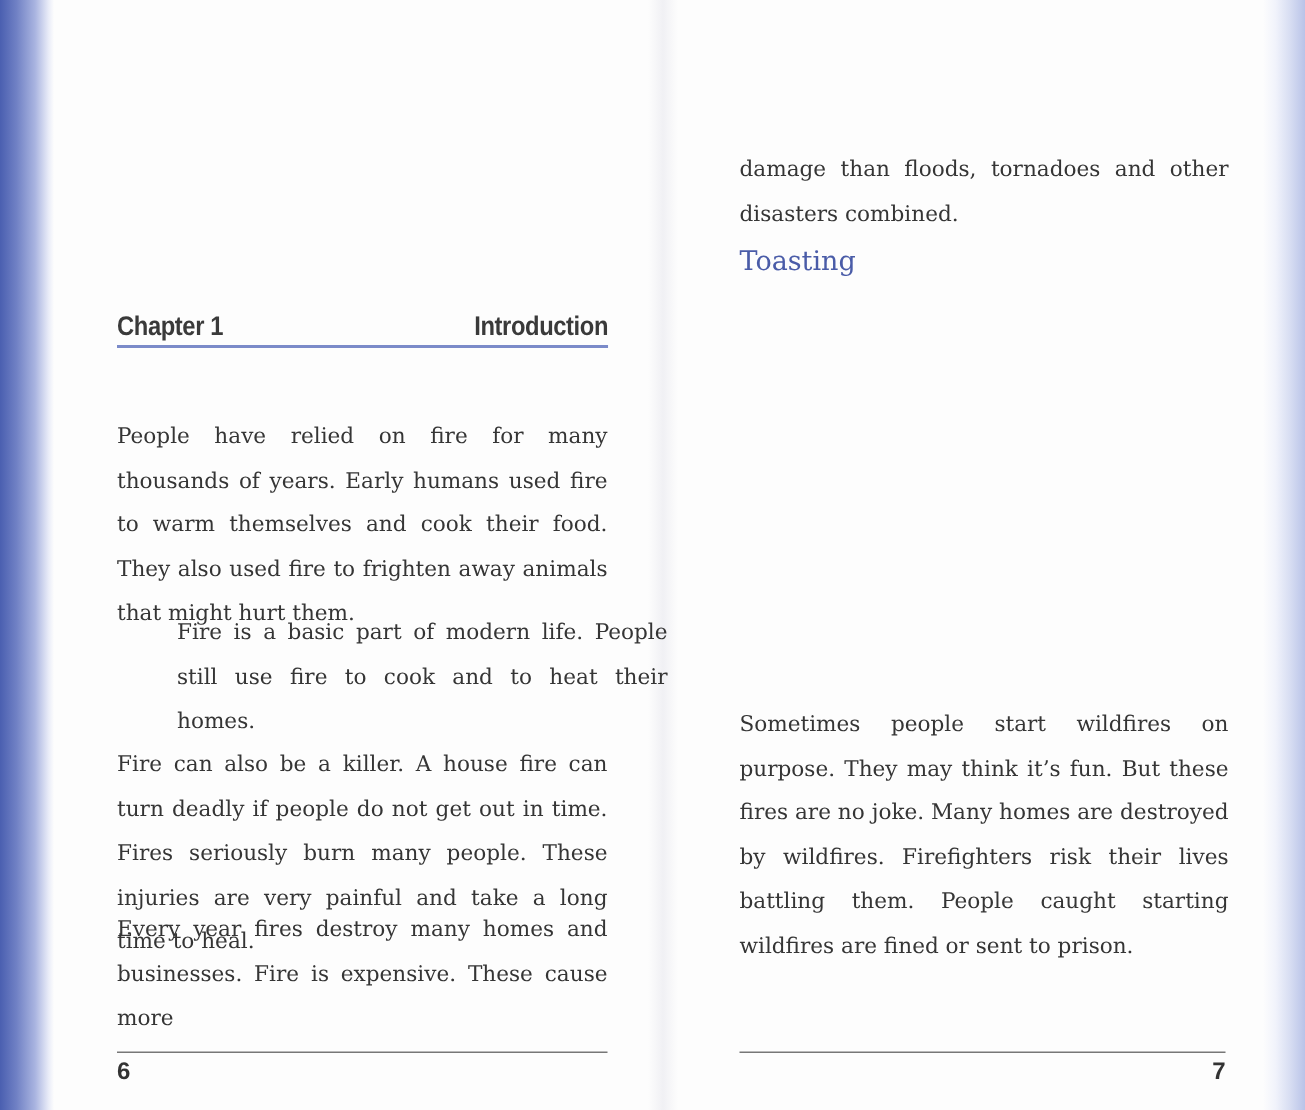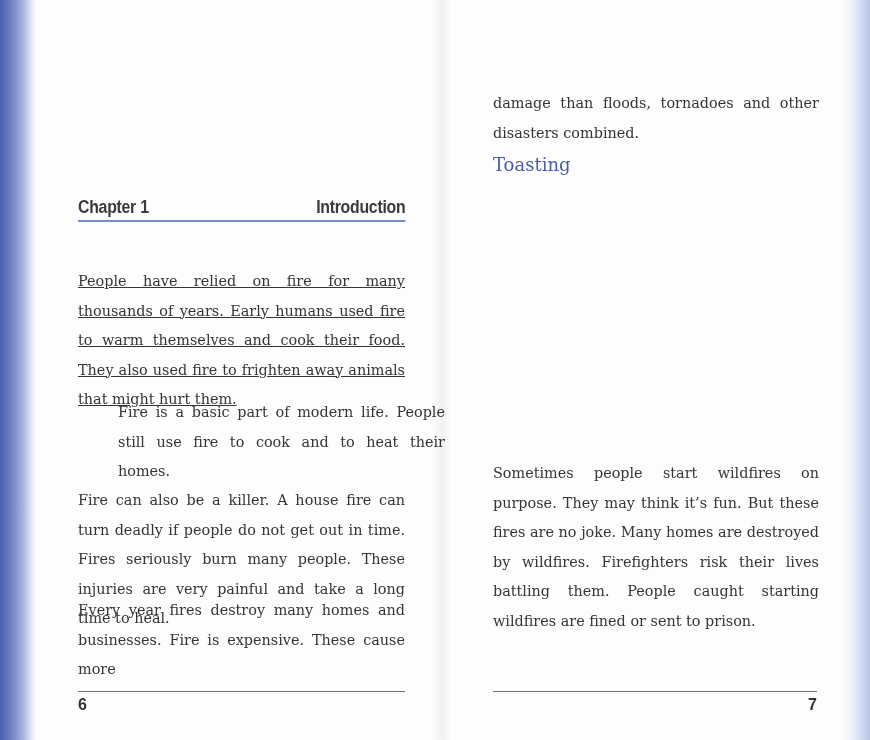--- a/index.html
+++ b/index.html
@@ -34,21 +34,21 @@
       background: linear-gradient(to right, rgba(255,255,255,0) 0%, #f1f3fb 30%, #d7ddf2 65%, #b9c3e8 100%);
     }
     .spine {
       position: absolute;
       left: 432px; top: 0;
       width: 20px; height: 740px;
       background: linear-gradient(to right, rgba(240,240,244,0) 0%, rgba(232,232,238,0.6) 50%, rgba(240,240,244,0) 100%);
     }
     .page {
       position: absolute;
-      top: 8px;
+      top: 18px;
       height: 644px;
     }
     .page-left { left: 78px; width: 327px; }
     .page-right { left: 493px; width: 326px; }
 
     .chapter-header {
       position: absolute;
       left: 0; top: 184px;
       width: 327px;
       height: 26px;
@@ -114,21 +114,21 @@
   <div class="edge-left"></div>
   <div class="edge-right"></div>
   <div class="spine"></div>
 
   <div class="page page-left">
     <div class="chapter-header">
       <span>Chapter 1</span>
       <span>Introduction</span>
     </div>
 
-    <p class="body-text" style="top:259px;text-decoration:underline;">People have relied on fire for many thousands of years. Early humans used fire to warm themselves and cook their food. They also used fire to frighten away animals that might hurt them.</p>
+    <p class="body-text" style="top:259px;">People have relied on fire for many thousands of years. Early humans used fire to warm themselves and cook their food. They also used fire to frighten away animals that might hurt them.</p>
     <p class="body-text" style="top:390px;margin-left:40px;">Fire is a basic part of modern life. People still use fire to cook and to heat their homes.</p>
     <p class="body-text" style="top:459px;margin-top:19px;">Fire can also be a killer. A house fire can turn deadly if people do not get out in time. Fires seriously burn many people. These injuries are very painful and take a long time to heal.</p>
     <p class="body-text" style="top:588px;">Every year fires destroy many homes and businesses. Fire is expensive. These cause more</p>
 
     <div class="footer-rule"></div>
     <div class="page-number">6</div>
   </div>
 
   <div class="page page-right">
     <p class="body-text" style="top:81px;">damage than floods, tornadoes and other disasters combined.</p>

